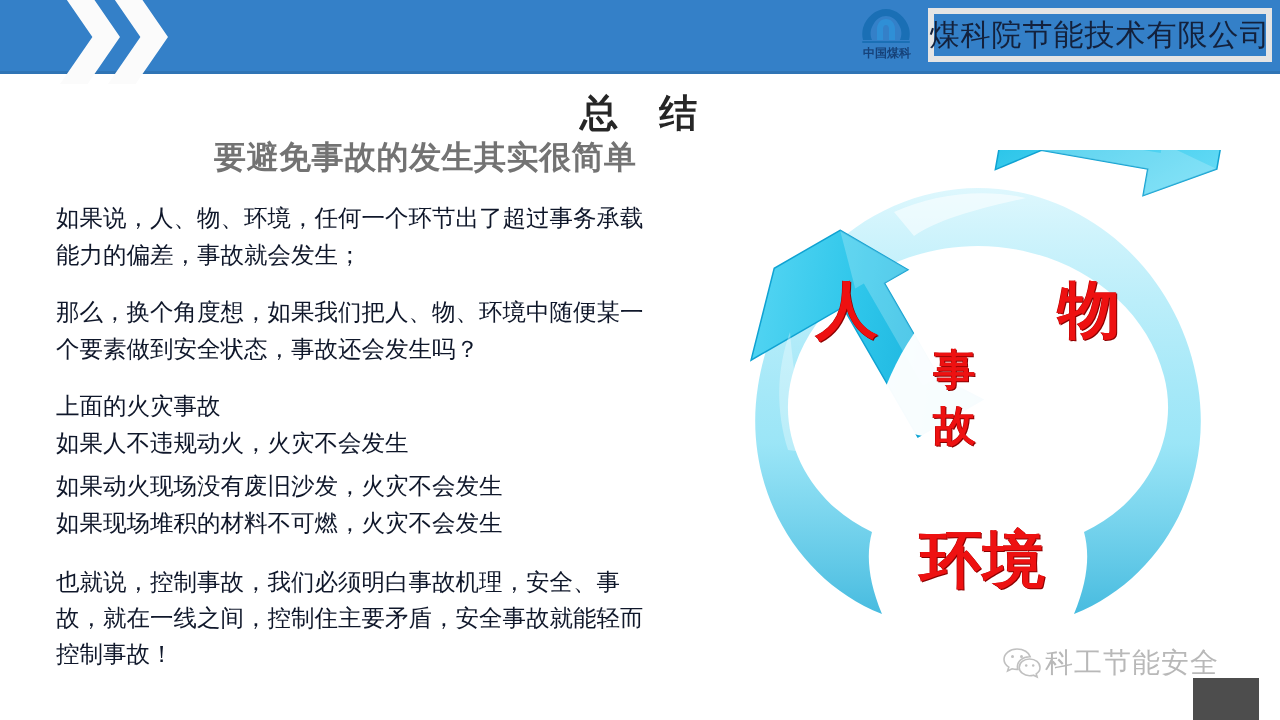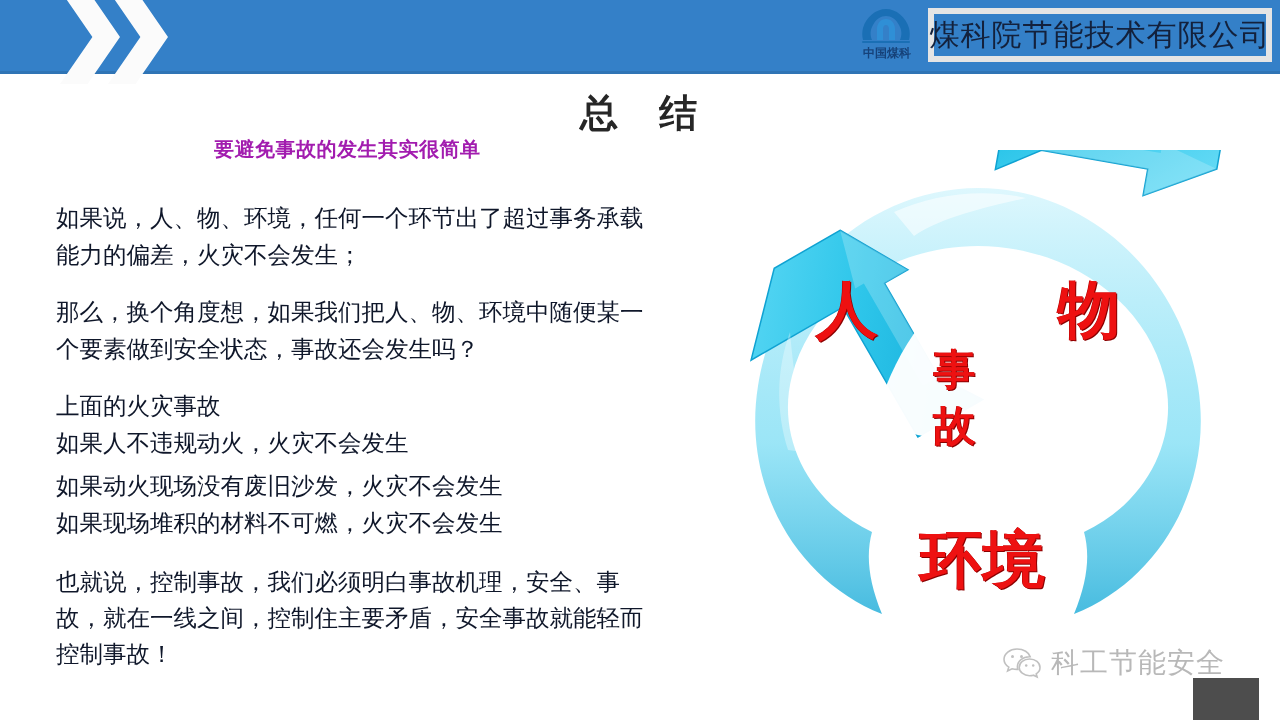--- a/index.html
+++ b/index.html
@@ -103,23 +103,23 @@
     font-size: 38px;
     font-weight: 700;
     color: #262626;
     letter-spacing: 14px;
     white-space: nowrap;
   }
   #slide-subtitle {
     position: absolute;
     left: 214px;
     top: 136px;
-    font-size: 20px;
+    font-size: 32px;
     font-weight: 700;
-    color: #a21caf;
+    color: #737373;
     letter-spacing: 0.5px;
     white-space: nowrap;
   }
 
   
   #body-col {
     position: absolute;
     left: 56px;
     top: 200px;
     width: 690px;
@@ -180,21 +180,21 @@
     white-space: normal;
   }
 
   
   #watermark {
     position: absolute;
     left: 1002px;
     top: 644px;
     display: flex;
     align-items: center;
-    gap: 9px;
+    gap: 3px;
     opacity: 0.62;
   }
   #wechat-icon { width: 40px; height: 34px; display: block; }
   #watermark-text {
     font-size: 28px;
     color: #8d8d8d;
     letter-spacing: 1px;
     white-space: nowrap;
   }
   #corner-block {
@@ -232,21 +232,21 @@
     </div>
   </div>
 
   <div id="slide-title">总 结</div>
   <div id="slide-subtitle">要避免事故的发生其实很简单</div>
 
   <div id="body-col">
 
     <p class="para">
       <span class="para-line">如果说，人、物、环境，任何一个环节出了超过事务承载</span>
-      <span class="para-line">能力的偏差，火灾不会发生；</span>
+      <span class="para-line">能力的偏差，事故就会发生；</span>
     </p>
 
     <p class="para">
       <span class="para-line">那么，换个角度想，如果我们把人、物、环境中随便某一</span>
       <span class="para-line">个要素做到安全状态，事故还会发生吗？</span>
     </p>
 
     <p class="para" id="para-firelist">
       <span class="para-line">上面的火灾事故</span>
       <span class="para-line">如果人不违规动火，火灾不会发生</span>

